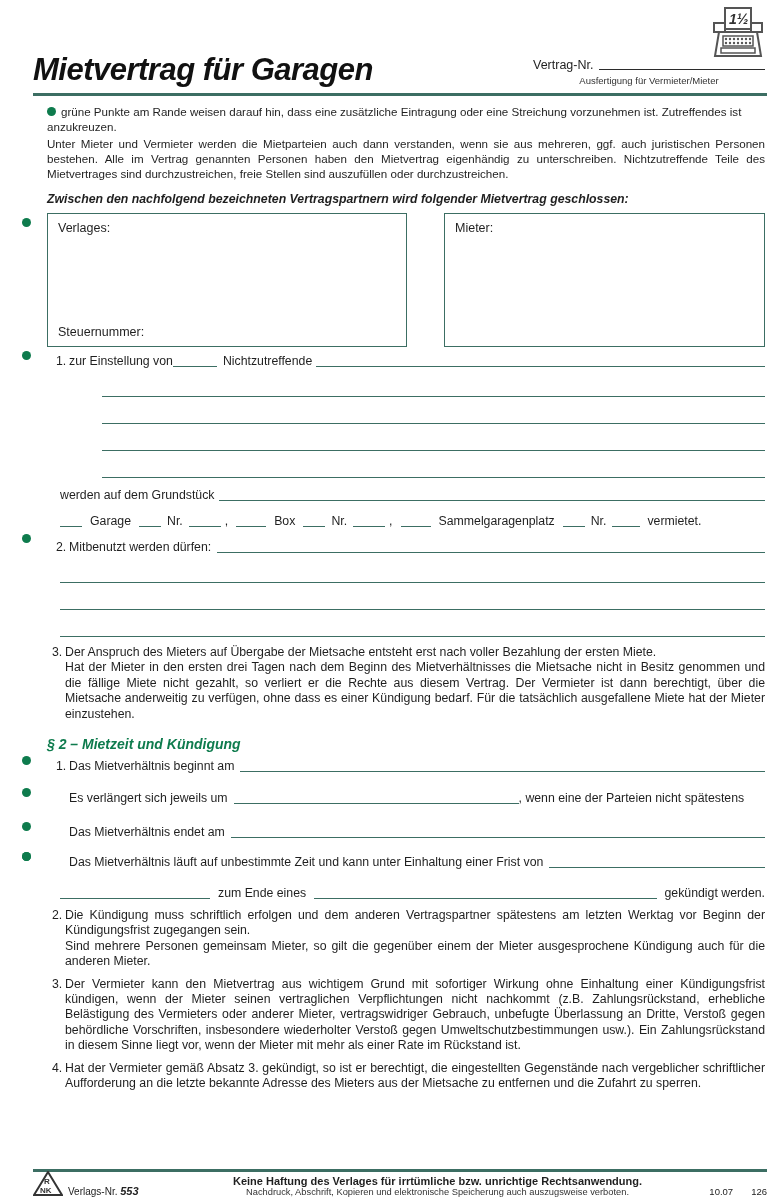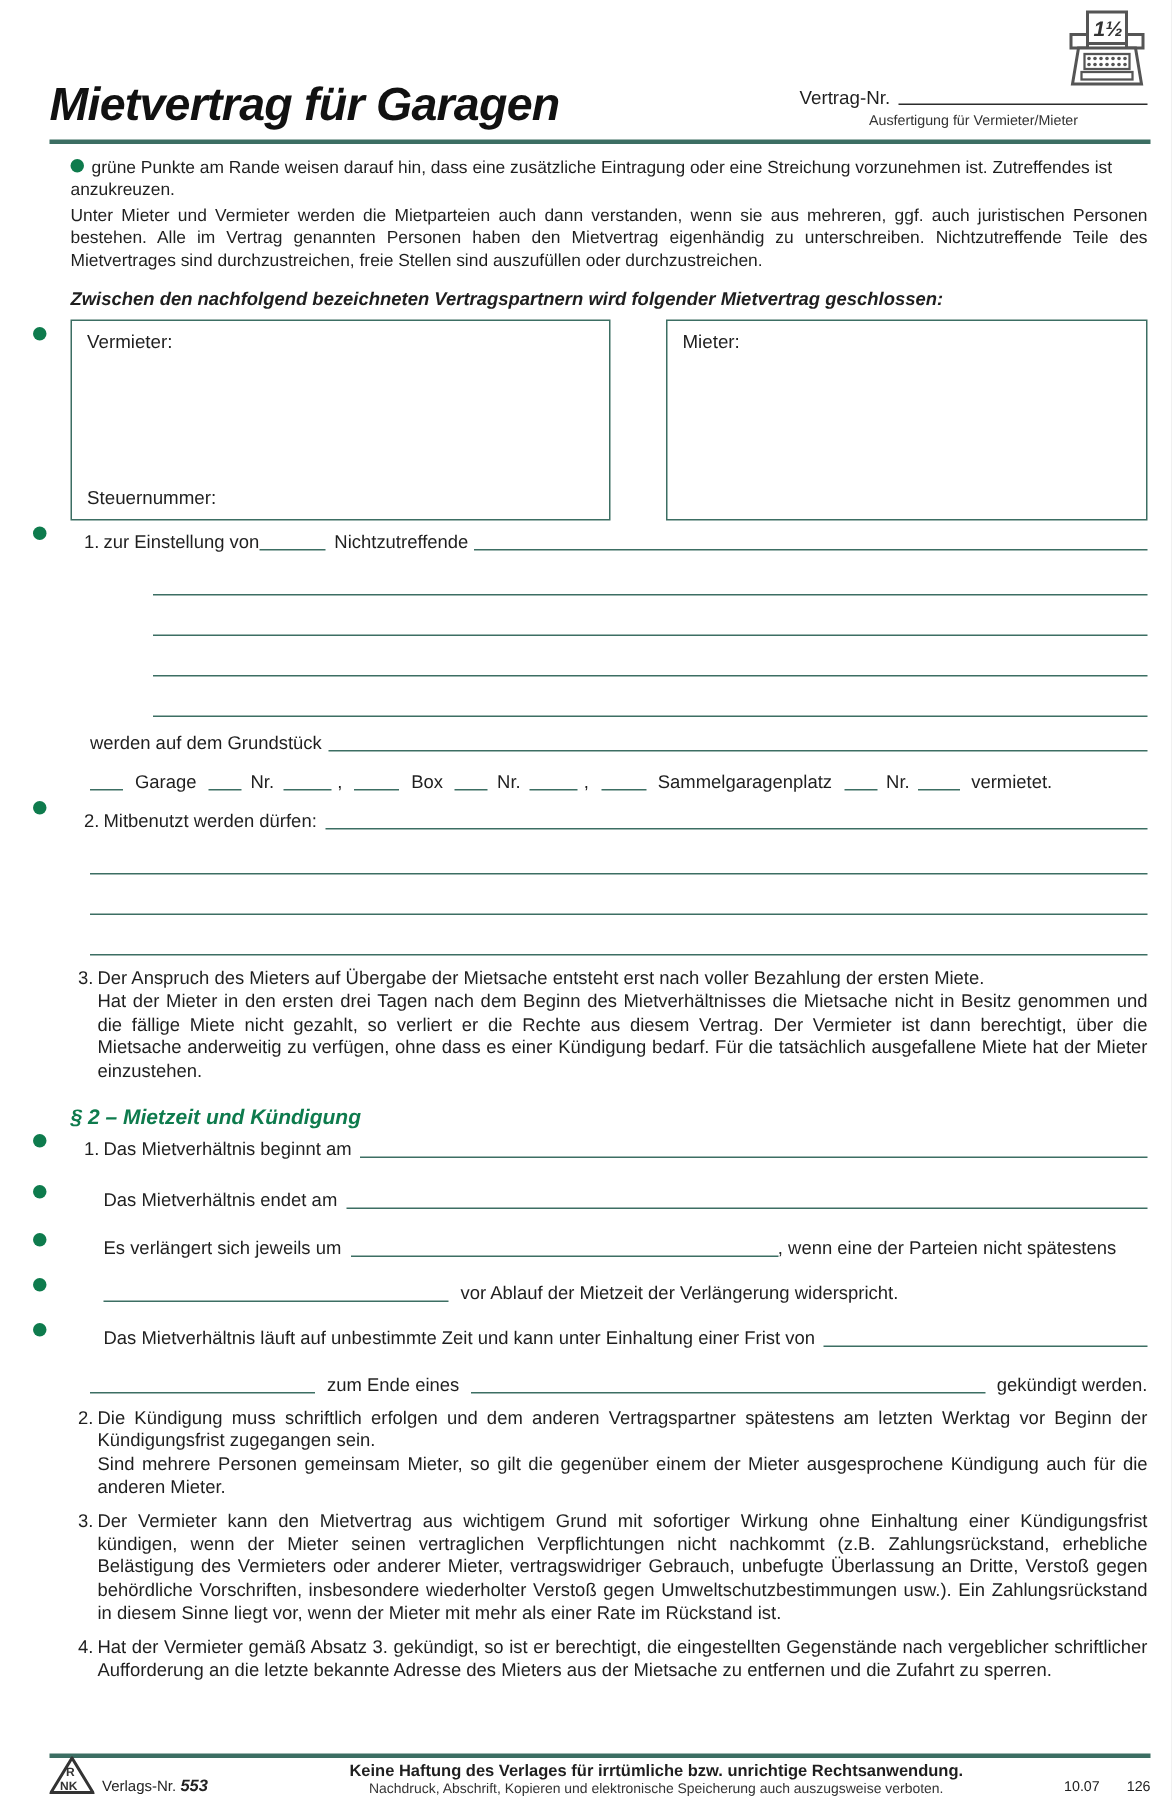--- a/index.html
+++ b/index.html
@@ -130,21 +130,21 @@
     <div class="cbody lead">Zwischen den nachfolgend bezeichneten Vertragspartnern wird folgender Mietvertrag geschlossen:</div>
   </div>
 
 
   <div class="row">
     <div class="rail">
         <span class="dot" style="top:12px"></span>
       </div>
     <div class="cbody boxes">
       <div class="party-box box-l">
-        <div>Vermieter:</div>
+        <div>Verlages:</div>
         <div class="grow"></div>
         <div>Steuernummer:</div>
       </div>
       <div class="party-box box-r">
         <div>Mieter:</div>
       </div>
     </div>
   </div>
 
 
@@ -268,50 +268,45 @@
       </div>
     <div class="cbody lrow" style="margin-top:6px;">
       <span class="t num" style="margin-left:9px">1.</span>
       <span class="t">Das Mietverhältnis beginnt am</span>
       <span class="fill fgrow" style="margin-left:6px"></span>
     </div>
   </div>
 
   <div class="row">
     <div class="rail">
-        <span class="dot" style="top:15px"></span>
-      </div>
-    <div class="cbody lrow" style="margin-top:17px;">
-      <span class="num" style="margin-left:9px"></span>
-      <span class="t">Das Mietverhältnis endet am</span>
-      <span class="fill fgrow" style="margin-left:6px"></span>
-    </div>
-  </div>
-
-  <div class="row">
-    <div class="rail">
         <span class="dot" style="top:13px"></span>
       </div>
     <div class="cbody lrow" style="margin-top:15px;">
       <span class="num" style="margin-left:9px"></span>
       <span class="t">Es verlängert sich jeweils um</span>
       <span class="fill" style="width:285px;margin-left:6px"></span>
       <span class="t">, wenn eine der Parteien nicht spätestens</span>
     </div>
   </div>
 
   <div class="row">
     <div class="rail">
+        <span class="dot" style="top:15px"></span>
+      </div>
+    <div class="cbody lrow" style="margin-top:17px;">
+      <span class="num" style="margin-left:9px"></span>
+      <span class="t">Das Mietverhältnis endet am</span>
+      <span class="fill fgrow" style="margin-left:6px"></span>
+    </div>
+  </div>
+
+  <div class="row">
+    <div class="rail">
         <span class="dot" style="top:11px"></span>
       </div>
-    <div class="cbody lrow" style="margin-top:13px;">
-      <span class="num" style="margin-left:9px"></span>
-      <span class="fill" style="width:230px"></span>
-      <span class="t" style="margin-left:8px">vor Ablauf der Mietzeit der Verlängerung widerspricht.</span>
-    </div>
   </div>
 
   <div class="row">
     <div class="rail">
         <span class="dot" style="top:11px"></span>
       </div>
     <div class="cbody lrow" style="margin-top:13px;">
       <span class="num" style="margin-left:9px"></span>
       <span class="t">Das Mietverhältnis läuft auf unbestimmte Zeit und kann unter Einhaltung einer Frist von</span>
       <span class="fill fgrow" style="margin-left:6px"></span>

